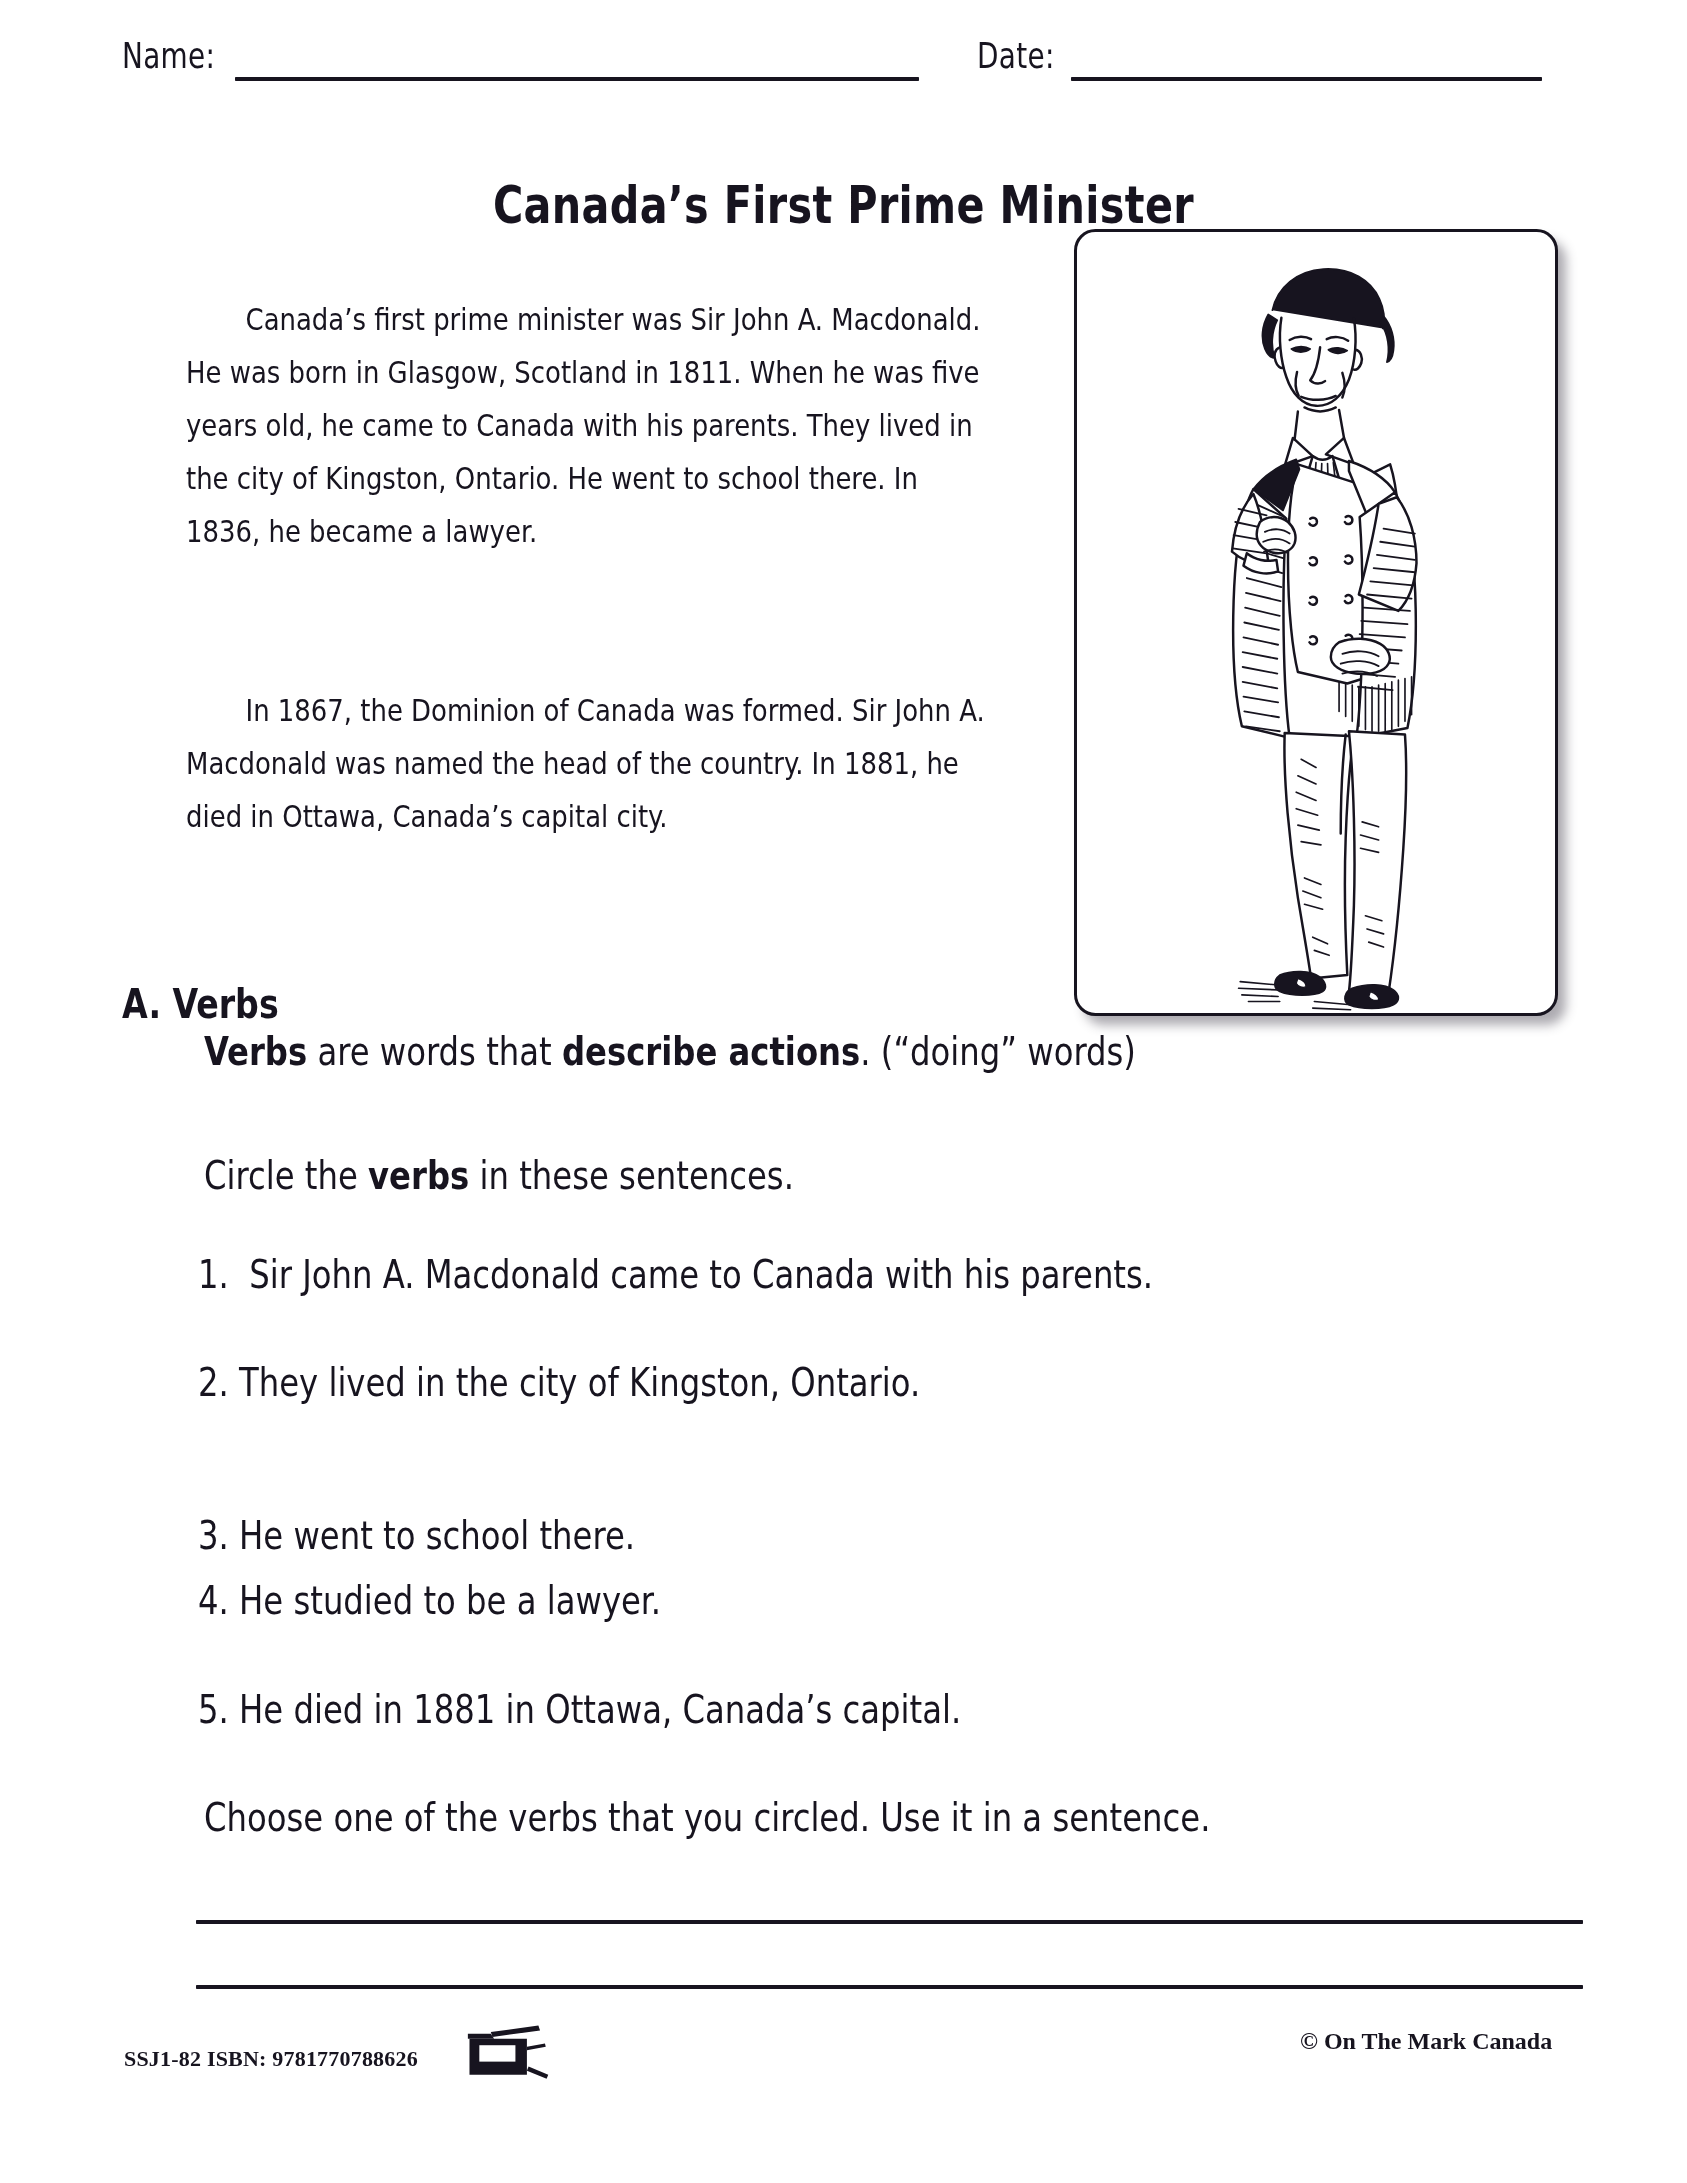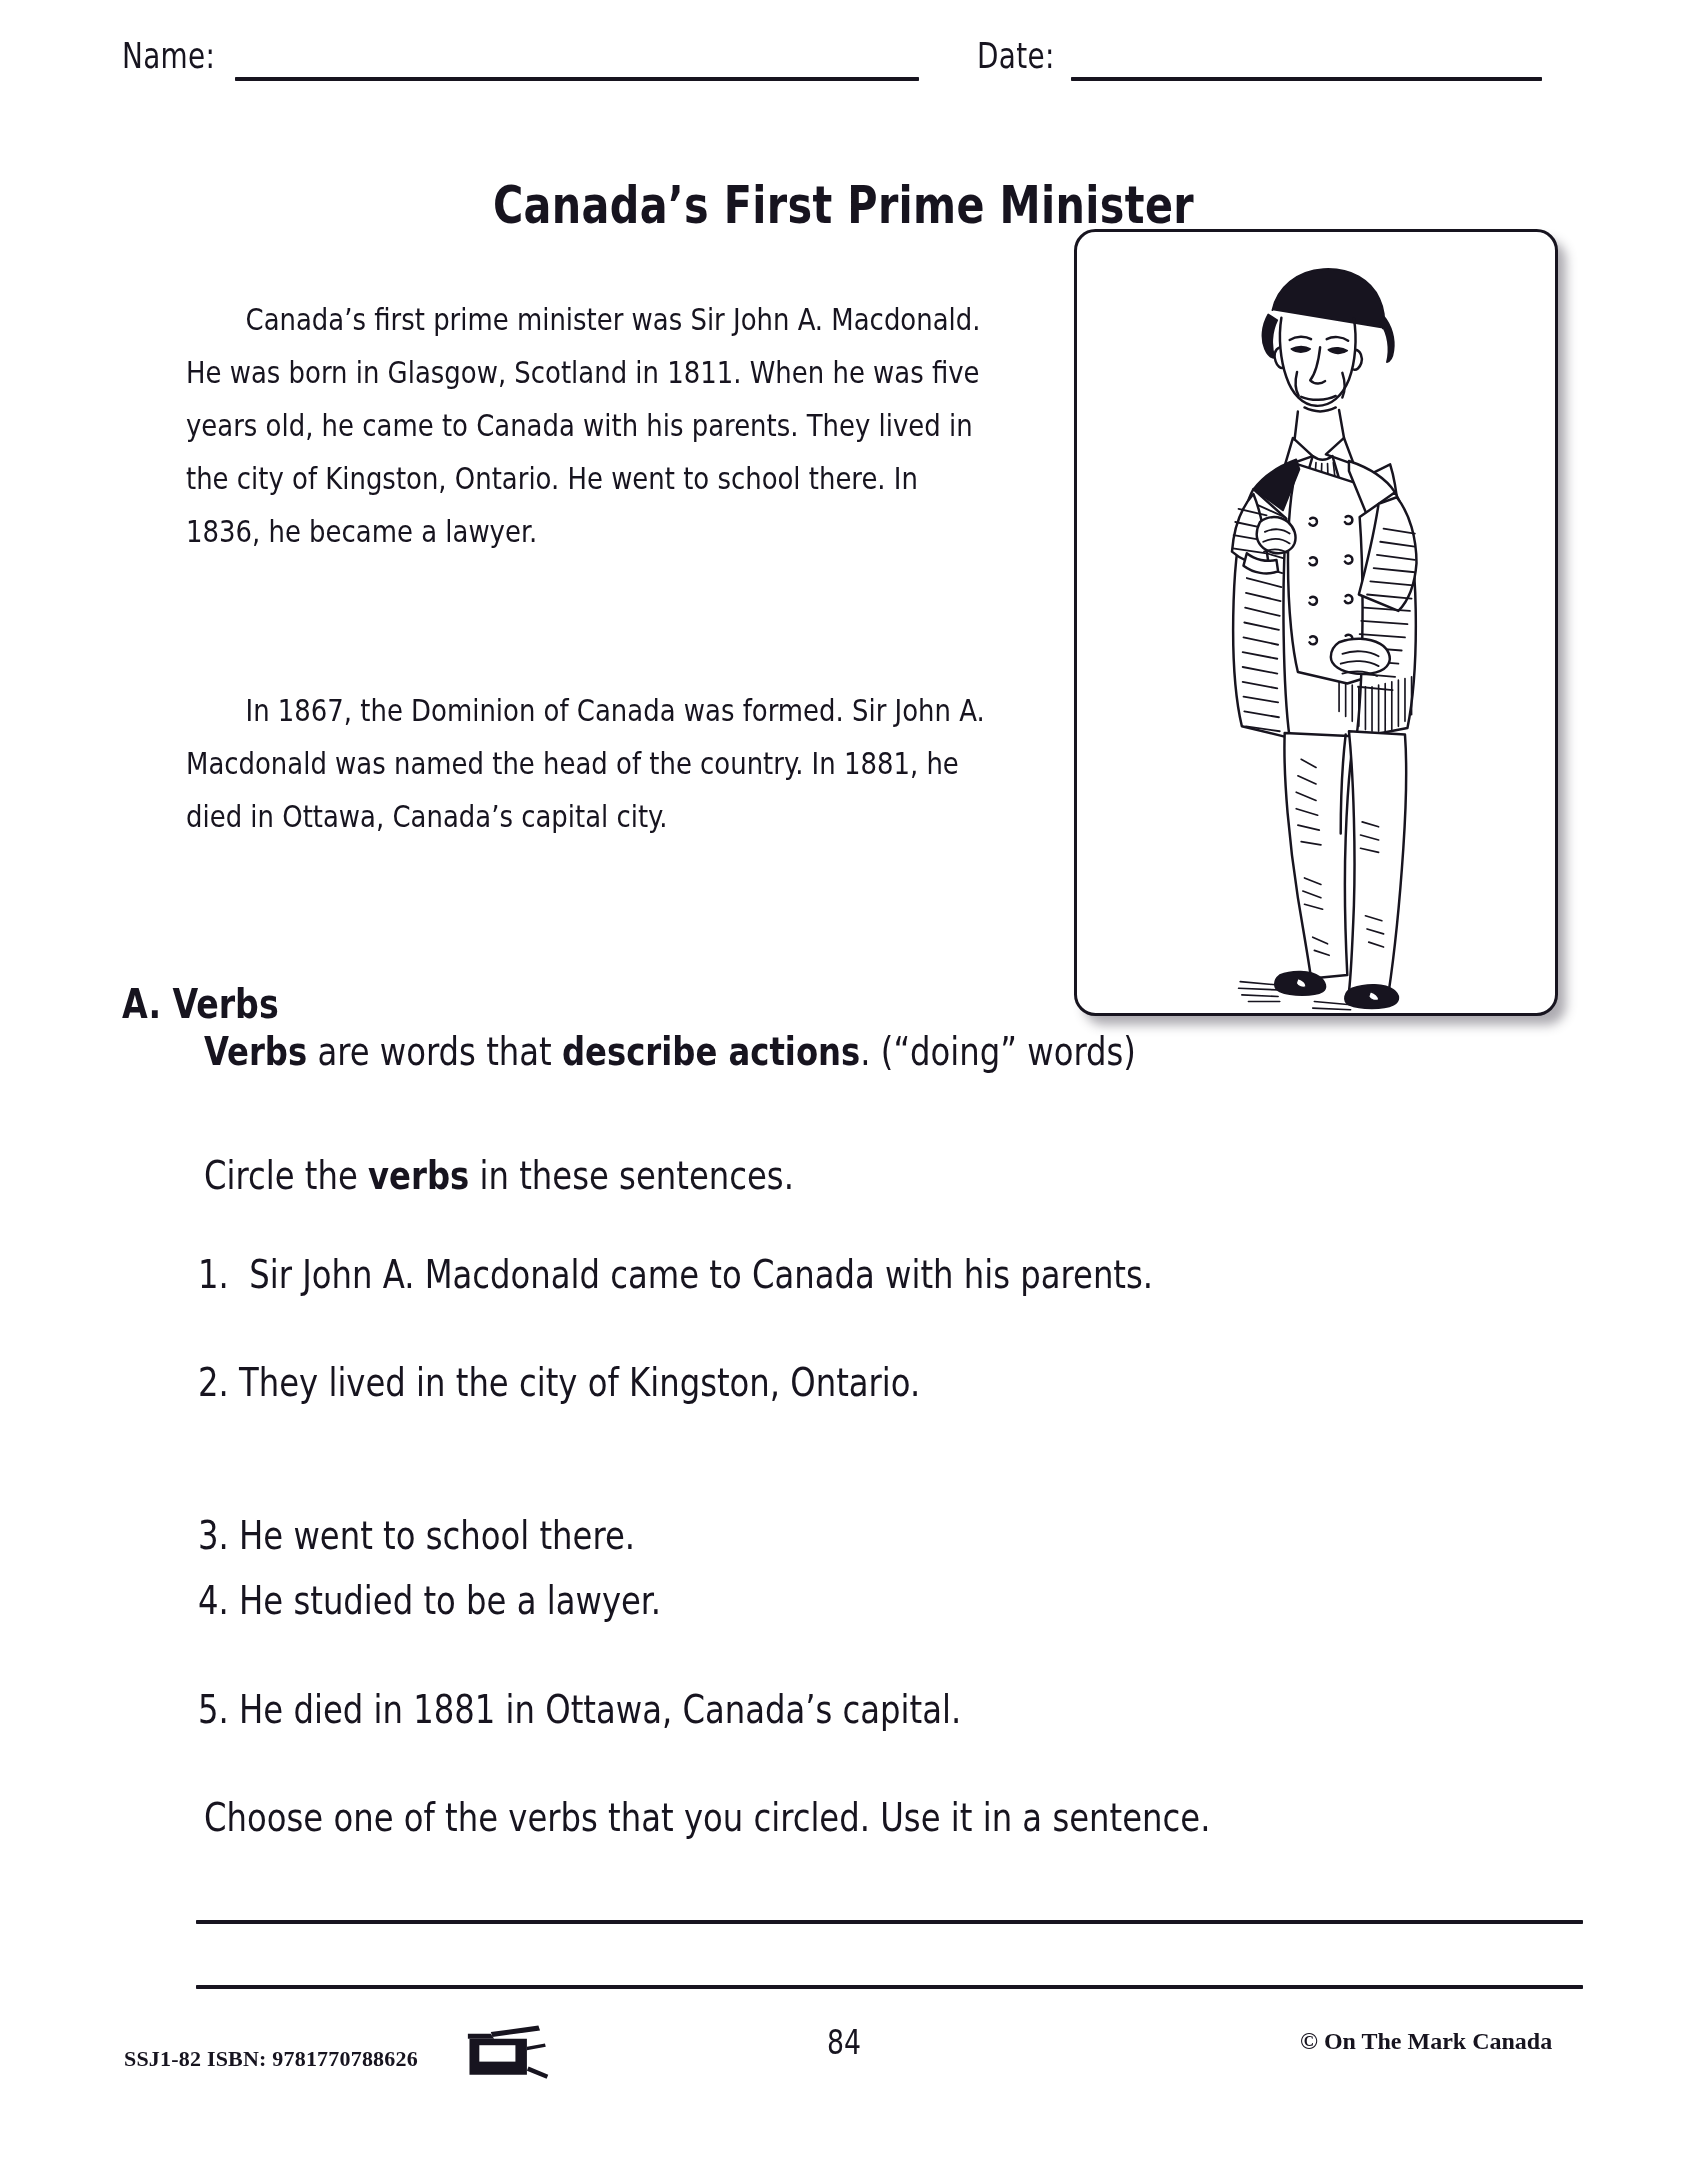--- a/index.html
+++ b/index.html
@@ -312,16 +312,15 @@
     <path d="M12 20 h28 l4 6 h-32 z"></path>
     <path d="M40 18 l58 -8 l2 6 l-58 8 z"></path>
     <path d="M84 36 l22 -4 l1 4 l-23 4 z"></path>
     <path d="M86 60 l24 10 l-2 5 l-24 -10 z"></path>
   </g>
   <rect x="26" y="34" width="44" height="20" fill="#ffffff"></rect>
 </svg>
 
 <div id="page-footer">
   <div class="footer-serif" id="footer-isbn">SSJ1-82  ISBN: 9781770788626</div>
-  <div id="footer-page-number" class="hand"><span>84</span></div>
   <div class="footer-serif" id="footer-copyright">© On The Mark Canada</div>
 </div>
 
 
 </body></html>

